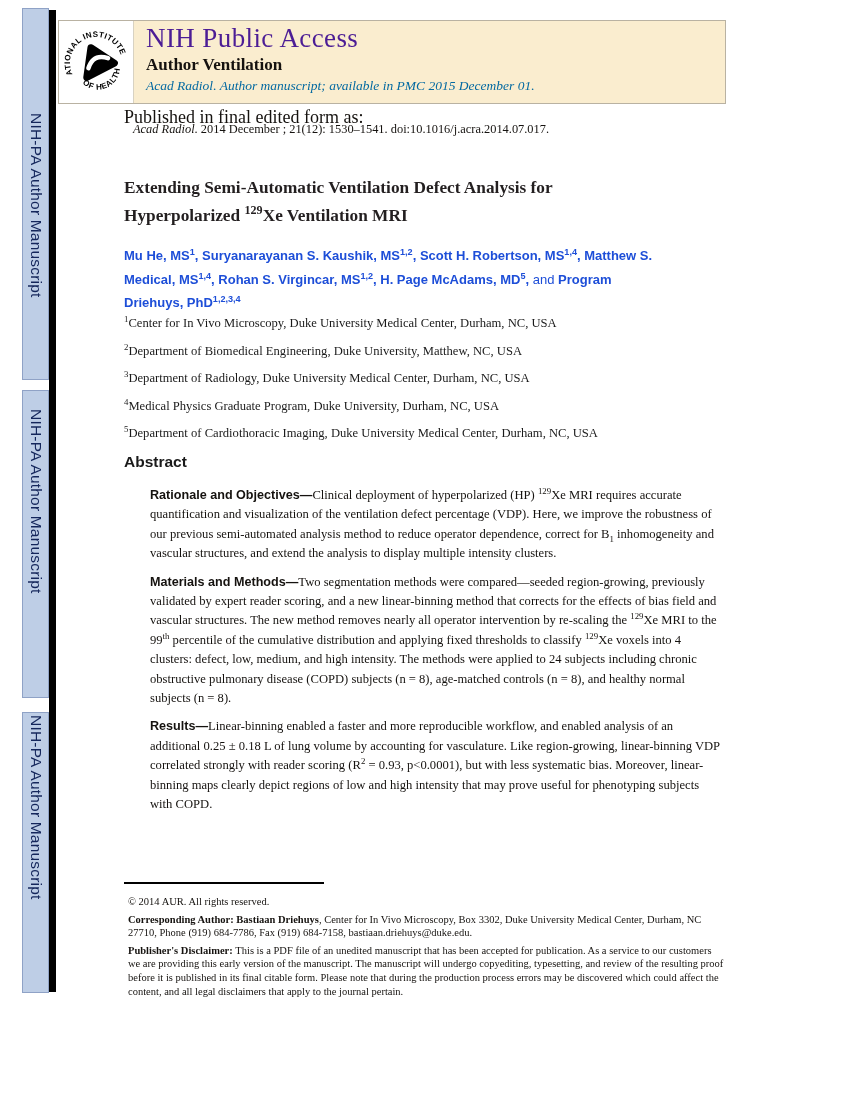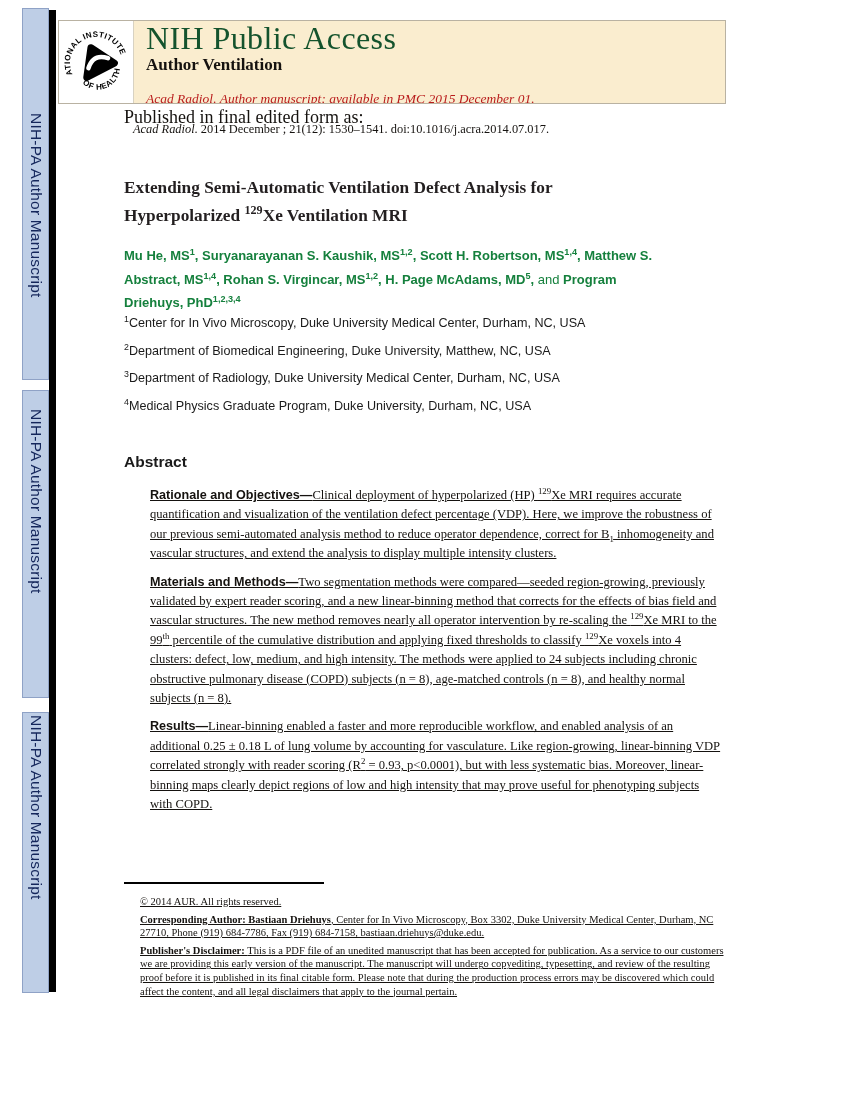--- a/index.html
+++ b/index.html
@@ -29,58 +29,58 @@
   
   .banner {
     position:absolute; left:58px; top:20px; width:668px; height:84px;
     background:#FAEDCF; border:1px solid #B9B2A2; box-sizing:border-box; display:flex;
   }
   .sealbox {
     width:75px; background:#ffffff; border-right:1px solid #D8D2C2;
     display:flex; align-items:center; justify-content:center; box-sizing:border-box;
   }
   .banner-text { flex:1; padding:1px 6px 0 12px; overflow:hidden; }
-  .banner-title { font-size:32px; color:#14532d; letter-spacing:0.4px; line-height:32px; }
+  .banner-title { font-size:27px; color:#4c1d95; letter-spacing:0.4px; line-height:32px; }
   .banner-sub { font-size:17px; font-weight:bold; line-height:20px; margin-top:1px; }
-  .banner-avail { font-size:13.5px; font-style:italic; color:#b91c1c; margin-top:16px; }
+  .banner-avail { font-size:13.5px; font-style:italic; color:#0369a1; margin-top:3px; }
 
   .publine { position:absolute; left:124px; top:107px; font-size:18px; }
   .citeline { position:absolute; left:133px; top:122px; font-size:12.4px; }
 
   
   .title {
     position:absolute; left:124px; top:174px; width:600px; margin:0;
     font-family:Liberation Serif, serif; font-weight:bold;
     font-size:17.3px; line-height:28px; color:#231F20;
   }
   .authors {
     position:absolute; left:124px; top:244px; width:600px;
     font-family:"Liberation Sans", sans-serif; font-weight:bold;
-    font-size:13px; line-height:23.5px; color:#15803d;
+    font-size:13px; line-height:23.5px; color:#1d4ed8;
   }
   .affils {
     position:absolute; left:124px; top:310px; width:600px;
-    font-family:Liberation Sans, sans-serif; font-size:12.6px;
+    font-family:Liberation Serif, serif; font-size:12.6px;
     line-height:27.6px; color:#1a1a1a;
   }
   .abshead {
     position:absolute; left:124px; top:453px; margin:0;
     font-family:"Liberation Sans", sans-serif; font-weight:bold;
     font-size:15.5px; color:#1a1a1a;
   }
   .abs {
     position:absolute; left:150px; top:486px; width:572px;
-    font-size:12.6px; line-height:19.4px; color:#15120f;text-decoration:underline;
+    font-size:12.6px; line-height:19.4px; color:#15120f;
   }
   .abs p { margin:0 0 9px 0; }
 
   
   .footnote { position:absolute; left:124px; top:882px; width:600px; font-size:10.5px; line-height:13.6px; }
   .footnote hr { width:200px; margin:0 0 11px 0; border:0; border-top:2px solid #000; }
-  .footnote p { margin:0 0 4px 16px;text-decoration:underline; }
+  .footnote p { margin:0 0 4px 4px; }
 
   sup { font-size:70%; vertical-align:super; line-height:0; }
   sub { font-size:70%; vertical-align:sub; line-height:0; }
   .seal-text { font-family:"Liberation Sans", sans-serif; font-weight:bold; fill:#000; }
 </style>
 </head>
 <body>
 
 <div class="page">
 
@@ -124,29 +124,30 @@
   <div class="publine">Published in final edited form as:</div>
   <div class="citeline"><span style="font-style: italic;">Acad Radiol</span><span>. 2014 December ; 21(12): 1530–1541. doi:10.1016/j.acra.2014.07.017.</span></div>
 
   <h1 class="title">
     <div>Extending Semi-Automatic Ventilation Defect Analysis for</div>
     <div><span>Hyperpolarized </span><sup>129</sup><span>Xe Ventilation MRI</span></div>
   </h1>
 
   <div class="authors">
     <div><span>Mu He, MS</span><sup>1</sup><span>, Suryanarayanan S. Kaushik, MS</span><sup>1,2</sup><span>, Scott H. Robertson, MS</span><sup>1,4</sup><span>, Matthew S.</span></div>
-    <div><span>Abstract, MS</span><sup>1,4</sup><span>, Rohan S. Virgincar, MS</span><sup>1,2</sup><span>, H. Page McAdams, MD</span><sup>5</sup><span>, </span><span style="font-weight: normal;">and </span><span>Program</span></div>
+    <div><span>Medical, MS</span><sup>1,4</sup><span>, Rohan S. Virgincar, MS</span><sup>1,2</sup><span>, H. Page McAdams, MD</span><sup>5</sup><span>, </span><span style="font-weight: normal;">and </span><span>Program</span></div>
     <div><span>Driehuys, PhD</span><sup>1,2,3,4</sup></div>
   </div>
 
   <div class="affils">
     <div><sup>1</sup><span>Center for In Vivo Microscopy, Duke University Medical Center, Durham, NC, USA</span></div>
     <div><sup>2</sup><span>Department of Biomedical Engineering, Duke University, Matthew, NC, USA</span></div>
     <div><sup>3</sup><span>Department of Radiology, Duke University Medical Center, Durham, NC, USA</span></div>
     <div><sup>4</sup><span>Medical Physics Graduate Program, Duke University, Durham, NC, USA</span></div>
+    <div><sup>5</sup><span>Department of Cardiothoracic Imaging, Duke University Medical Center, Durham, NC, USA</span></div>
   </div>
 
   <h2 class="abshead">Abstract</h2>
   <div class="abs">
     <p><span style="font-weight: bold; font-family: &quot;Liberation Sans&quot;, sans-serif;">Rationale and Objectives—</span><span>Clinical deployment of hyperpolarized (HP) </span><sup>129</sup><span>Xe MRI requires accurate quantification and visualization of the ventilation defect percentage (VDP). Here, we improve the robustness of our previous semi-automated analysis method to reduce operator dependence, correct for B</span><sub>1</sub><span> inhomogeneity and vascular structures, and extend the analysis to display multiple intensity clusters.</span></p>
     <p><span style="font-weight: bold; font-family: &quot;Liberation Sans&quot;, sans-serif;">Materials and Methods—</span><span>Two segmentation methods were compared—seeded region-growing, previously validated by expert reader scoring, and a new linear-binning method that corrects for the effects of bias field and vascular structures. The new method removes nearly all operator intervention by re-scaling the </span><sup>129</sup><span>Xe MRI to the 99</span><sup>th</sup><span> percentile of the cumulative distribution and applying fixed thresholds to classify </span><sup>129</sup><span>Xe voxels into 4 clusters: defect, low, medium, and high intensity. The methods were applied to 24 subjects including chronic obstructive pulmonary disease (COPD) subjects (n = 8), age-matched controls (n = 8), and healthy normal subjects (n = 8).</span></p>
     <p><span style="font-weight: bold; font-family: &quot;Liberation Sans&quot;, sans-serif;">Results—</span><span>Linear-binning enabled a faster and more reproducible workflow, and enabled analysis of an additional 0.25 ± 0.18 L of lung volume by accounting for vasculature. Like region-growing, linear-binning VDP correlated strongly with reader scoring (R</span><sup>2</sup><span> = 0.93, p&lt;0.0001), but with less systematic bias. Moreover, linear-binning maps clearly depict regions of low and high intensity that may prove useful for phenotyping subjects with COPD.</span></p>
   </div>
 
   <div class="footnote">

